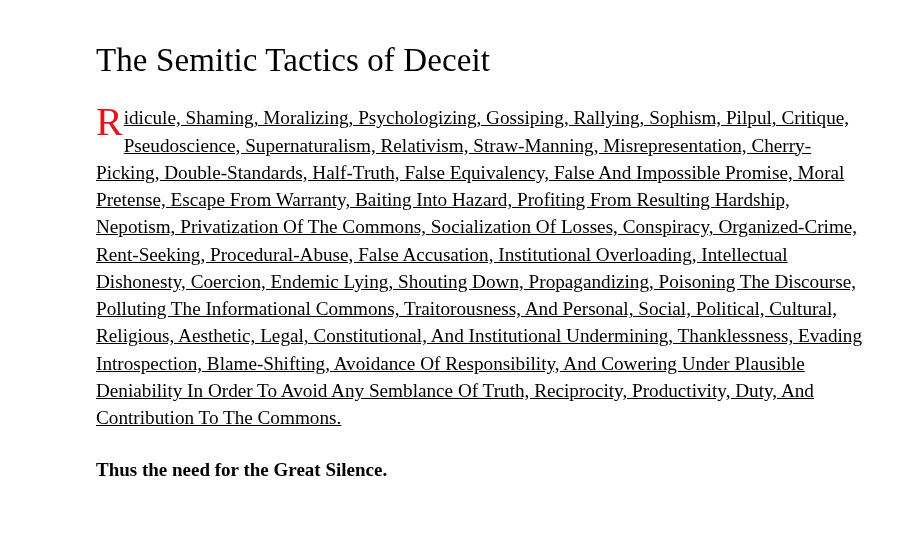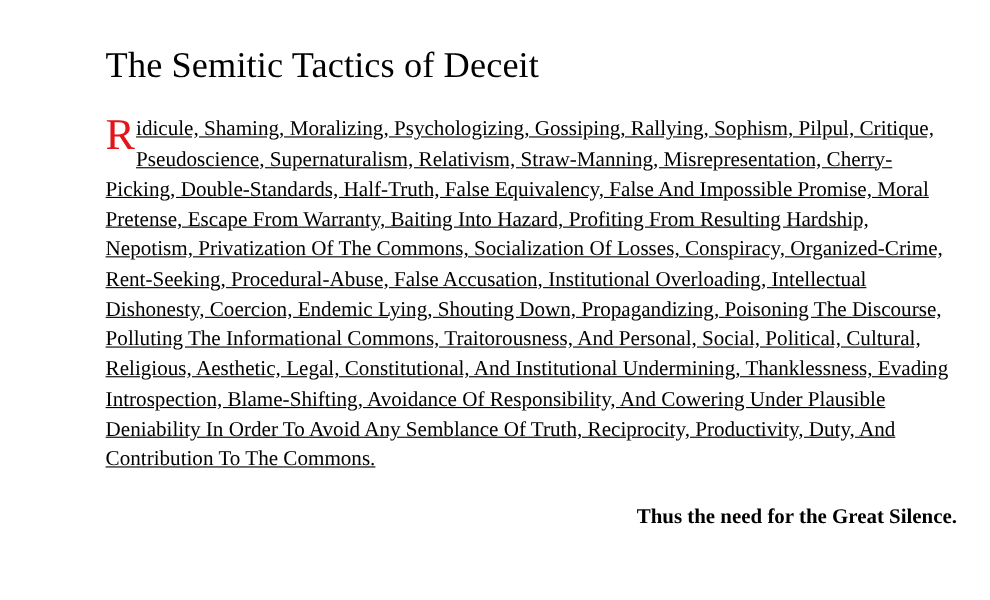--- a/index.html
+++ b/index.html
@@ -48,21 +48,20 @@
   }
   .body-text {
     display: inline;
     text-decoration: underline;
   }
   .closing {
     margin-top: 28px;
     font-size: 19px;
     font-weight: bold;
     font-family: "Liberation Serif", "DejaVu Serif", serif;
-    text-align: right;
   }
 </style>
 </head>
 <body>
 
 <div class="page">
 
   <h1 class="doc-title">The Semitic Tactics of Deceit</h1>
 
   <div class="body-block">

